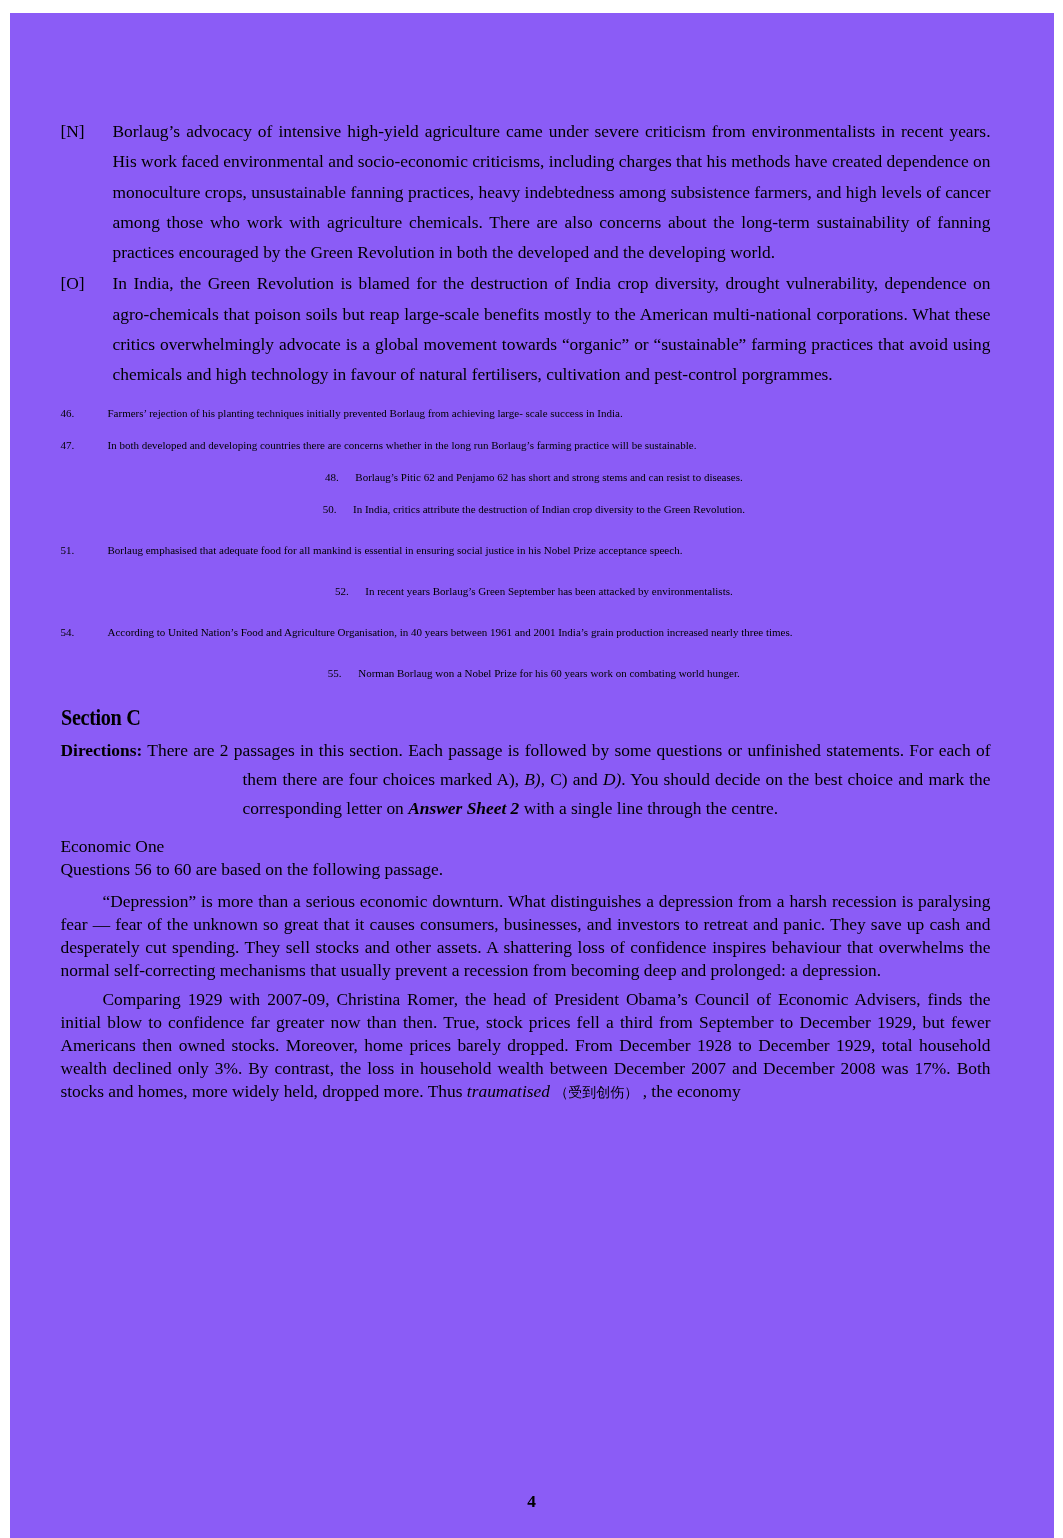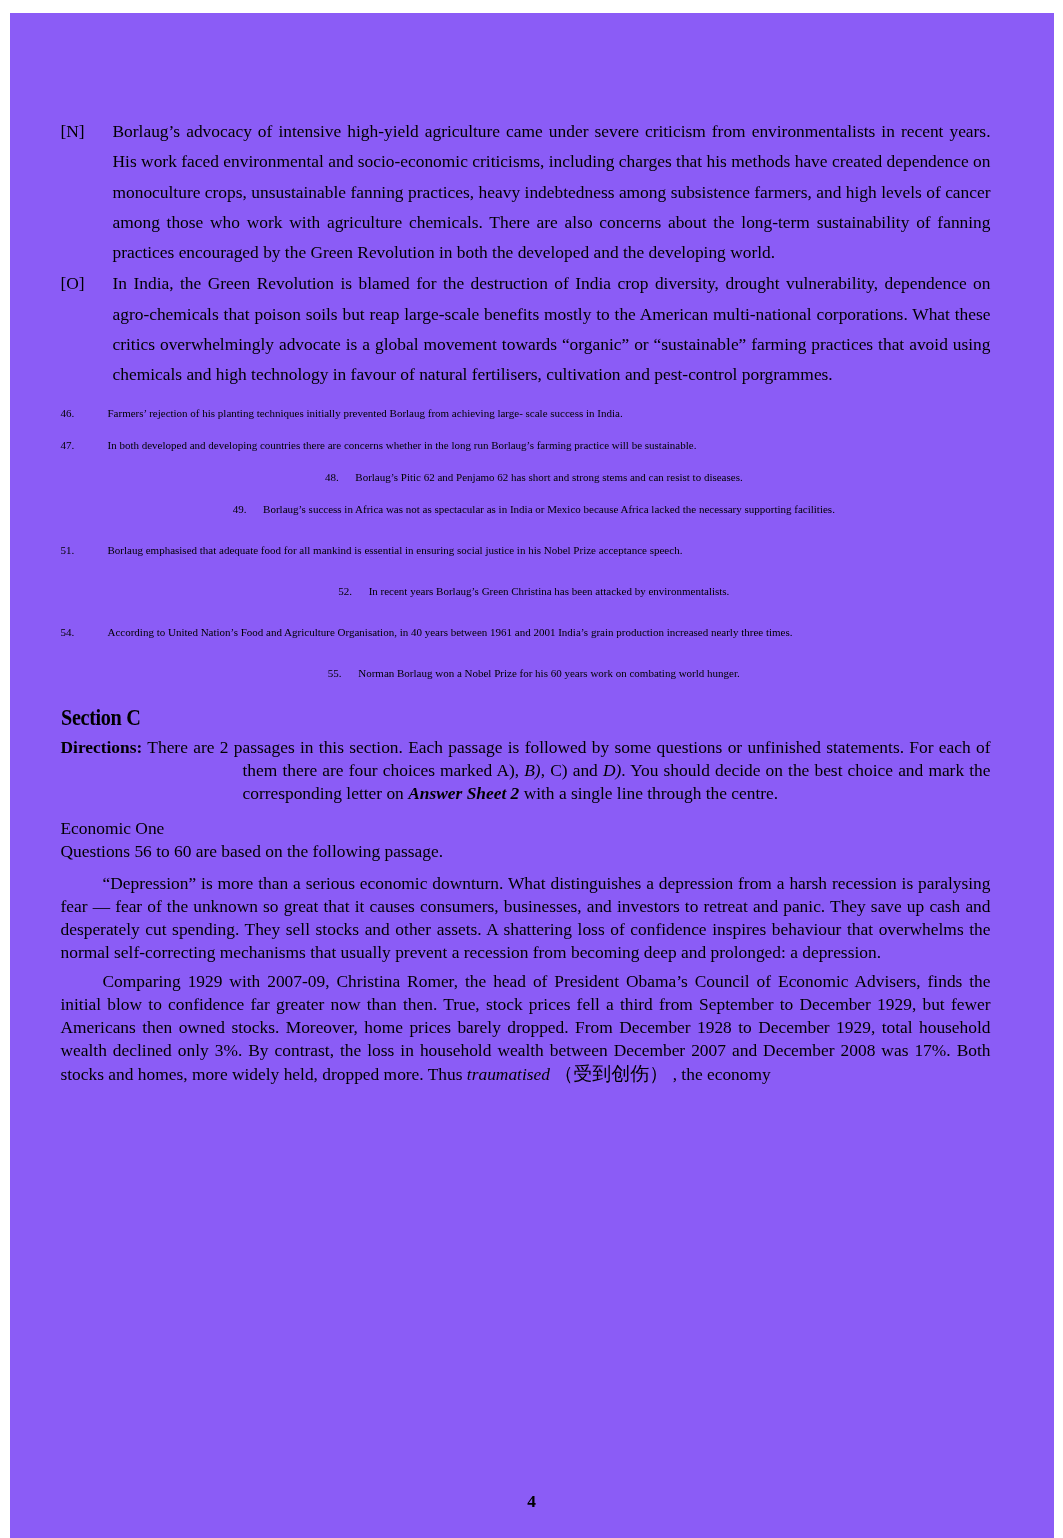--- a/index.html
+++ b/index.html
@@ -76,21 +76,21 @@
     font-size: 23px;
     line-height: 30px;
     letter-spacing: -0.4px;
     transform: scaleX(0.88);
     transform-origin: left center;
     margin: 14px 0 3px 0;
   }
 
   .directions {
     font-size: 17.4px;
-    line-height: 23px;
+    line-height: 29px;
     text-align: justify;
     text-justify: inter-word;
     padding-left: 182px;
     text-indent: -182px;
     margin: 0 0 0 0;
   }
   .directions .dlabel {
     font-weight: bold;
     text-indent: 0;
   }
@@ -109,21 +109,21 @@
     text-justify: inter-word;
     text-indent: 42px;
     margin: 9px 0 0 0;
   }
   .ppara.p2 { margin-top: 6px; }
 
   .ital { font-style: italic; }
   .bi { font-weight: bold; font-style: italic; }
   .cn {
     font-family: "DejaVu Sans", "Liberation Sans", sans-serif;
-    font-size: 19px;
+    font-size: 14px;
   }
 
   .pagenum {
     position: absolute;
     left: 0;
     right: 0;
     top: 1478px;
     text-align: center;
     font-size: 17.4px;
     font-weight: bold;
@@ -150,31 +150,31 @@
       </p>
 
       <p class="qitem">
         <span class="num">47.</span><span>In both developed and developing countries there are concerns whether in the long run Borlaug’s farming practice will be sustainable.</span>
       </p>
 
       <p class="qitem nojust">
         <span class="num">48.</span><span>Borlaug’s Pitic 62 and Penjamo 62 has short and strong stems and can resist to diseases.</span>
       </p>
 
+
       <p class="qitem nojust">
-        <span class="num">49.</span><span>Borlaug’s success in Africa was not as spectacular as in India or Mexico because Africa lacked the necessary supporting facilities.</span>
-      </p>
-
+        <span class="num">50.</span><span>In India, critics attribute the destruction of Indian crop diversity to the Green Revolution.</span>
+      </p>
 
       <p class="qitem gap">
         <span class="num">51.</span><span>Borlaug emphasised that adequate food for all mankind is essential in ensuring social justice in his Nobel Prize acceptance speech.</span>
       </p>
 
       <p class="qitem nojust gap">
-        <span class="num">52.</span><span>In recent years Borlaug’s Green Christina has been attacked by environmentalists.</span>
+        <span class="num">52.</span><span>In recent years Borlaug’s Green September has been attacked by environmentalists.</span>
       </p>
 
 
       <p class="qitem gap">
         <span class="num">54.</span><span>According to United Nation’s Food and Agriculture Organisation, in 40 years between 1961 and 2001 India’s grain production increased nearly three times.</span>
       </p>
 
       <p class="qitem nojust gap">
         <span class="num">55.</span><span>Norman Borlaug won a Nobel Prize for his 60 years work on combating world hunger.</span>
       </p>

